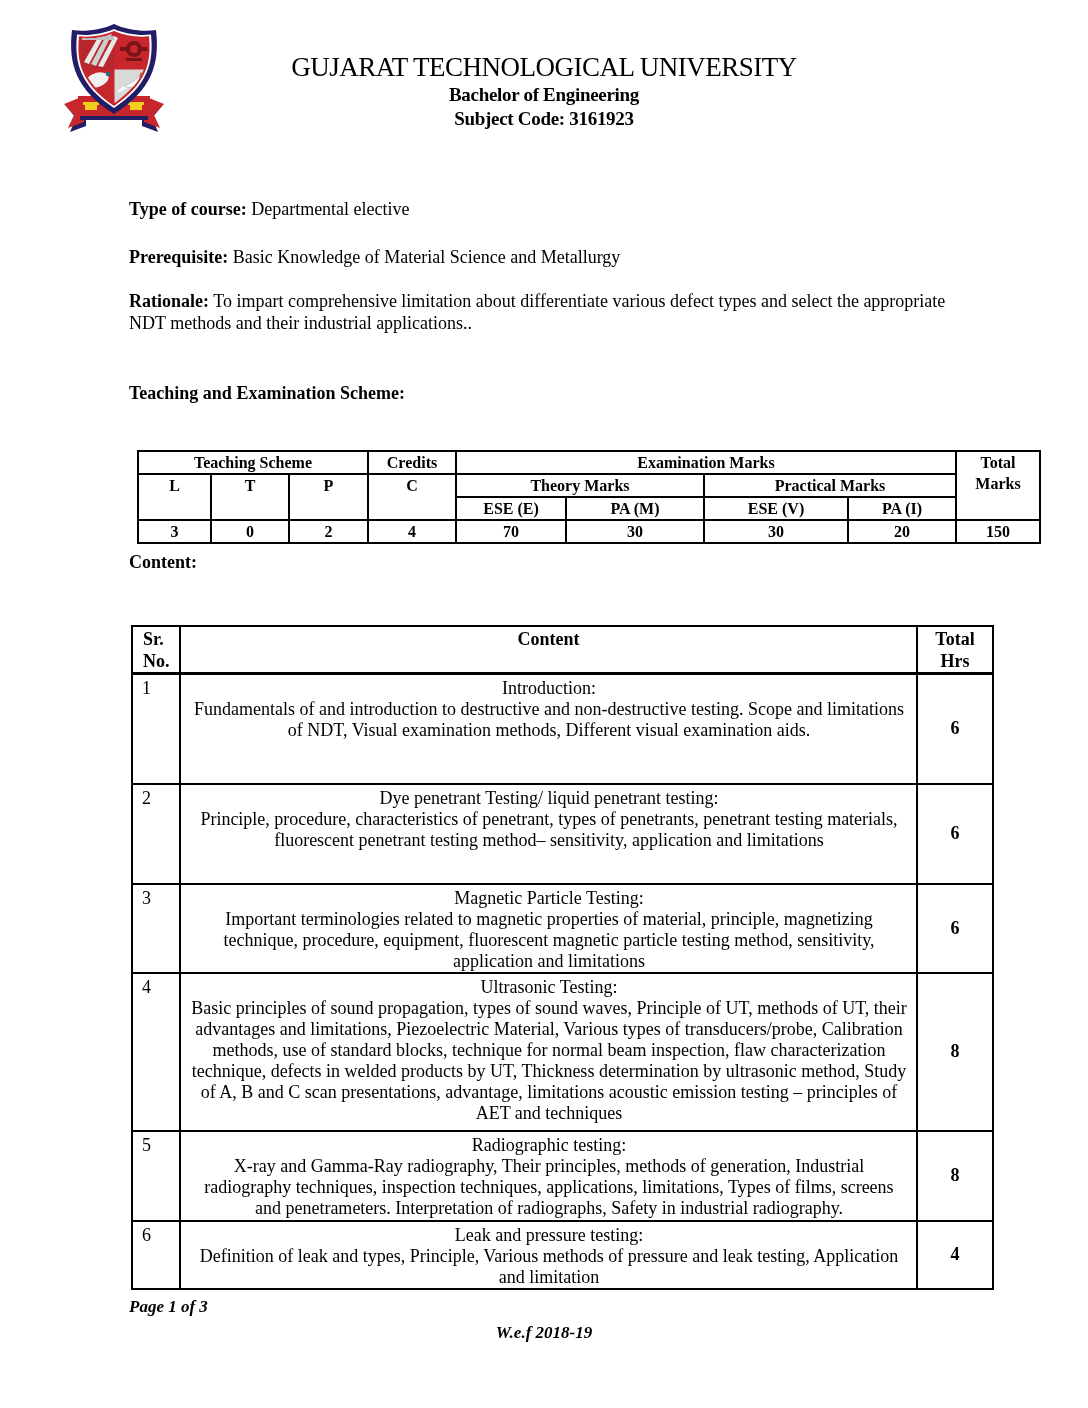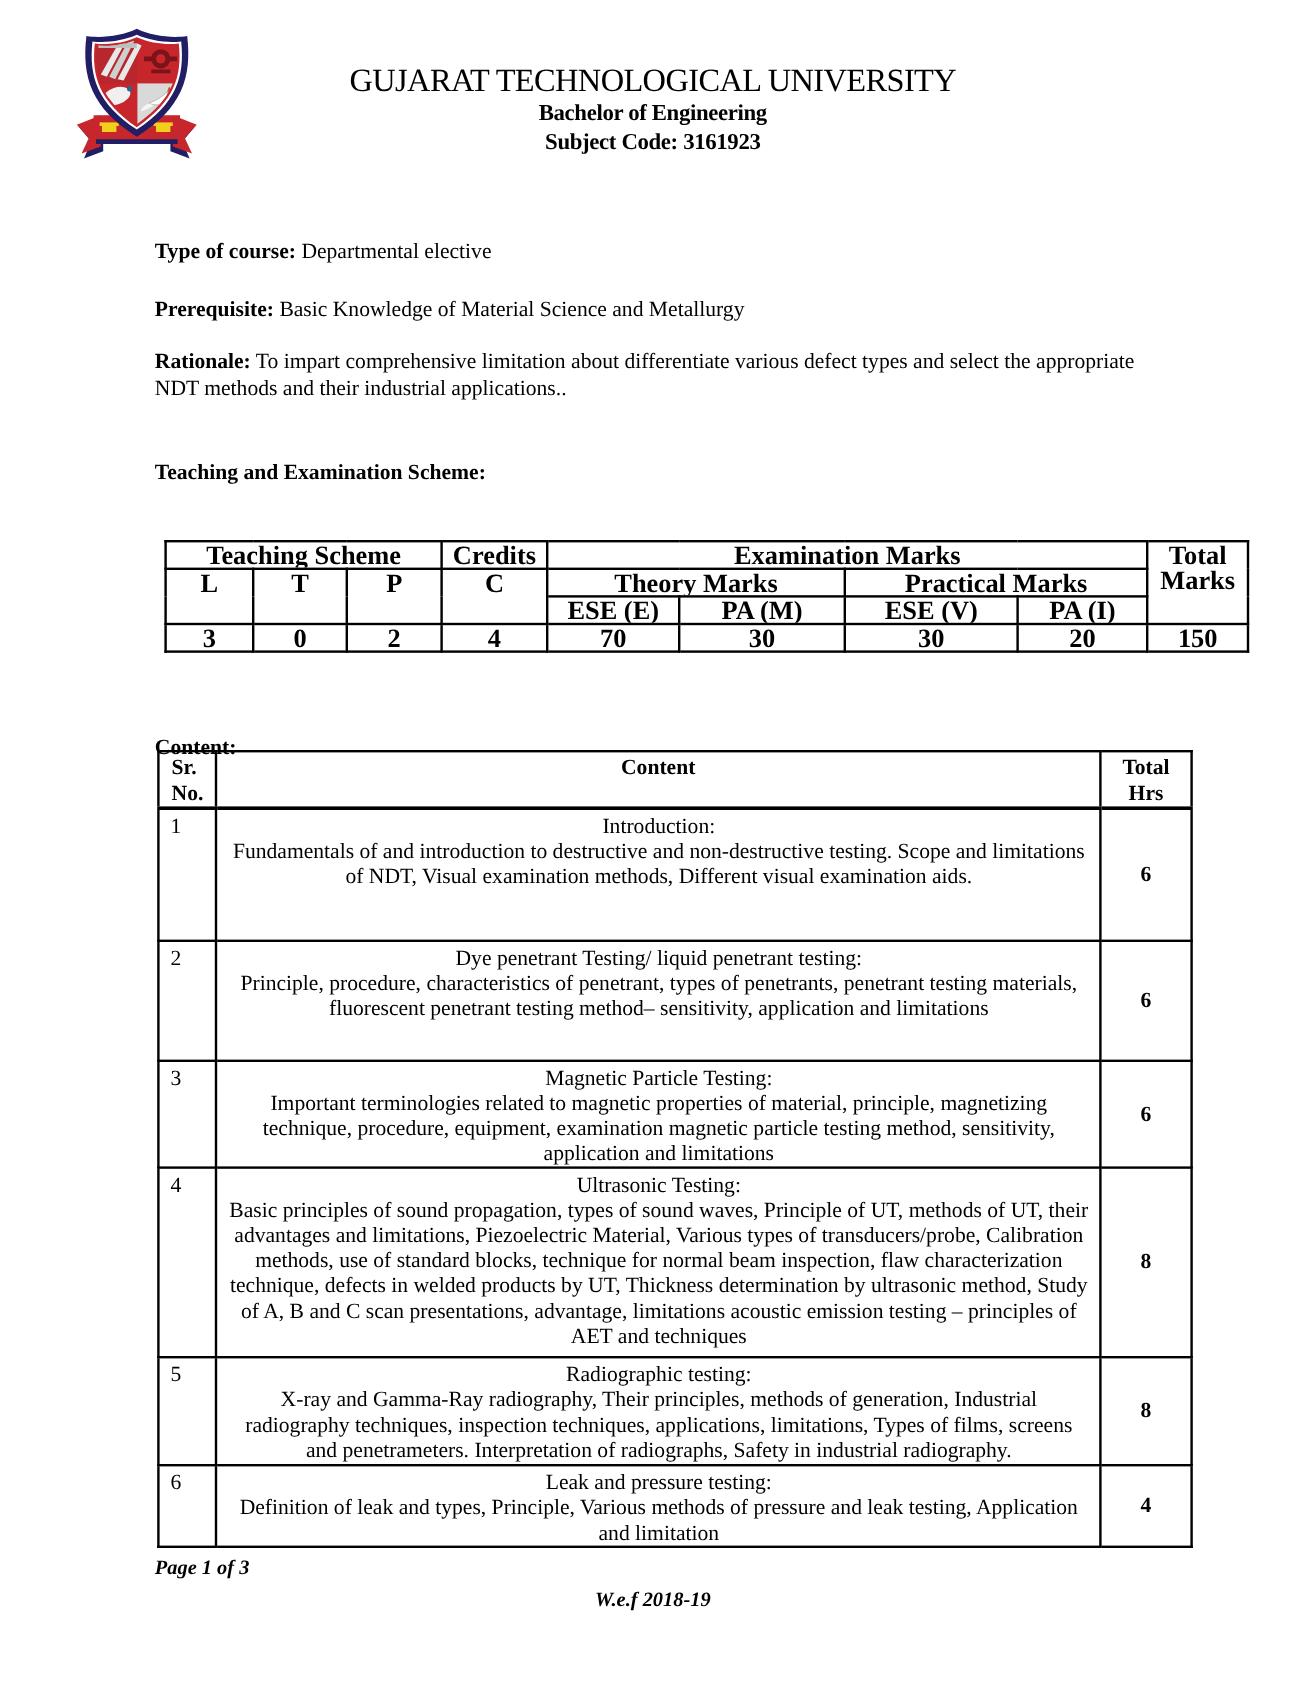--- a/index.html
+++ b/index.html
@@ -17,27 +17,27 @@
   .sub-line  { font-size:19px; font-weight:bold; line-height:23.5px; letter-spacing:-0.3px; }
 
   
   .para { position:absolute; left:129px; width:826px; font-size:18px; line-height:22px; }
   .lbl  { font-weight:bold; }
   #type-line   { top:198px; }
   #prereq-line { top:246px; }
   #rationale-line { top:290px; }
   .section-heading { position:absolute; left:129px; font-size:18px; font-weight:bold; }
   #scheme-heading  { top:383px; }
-  #content-heading { top:612px; }
+  #content-heading { top:552px; }
 
   
   table { border-collapse:collapse; table-layout:fixed; }
   .scheme-table {
     position:absolute; left:137px; top:450px; width:902px;
-    font-size:22px; font-weight:bold; text-align:center;
+    font-size:16px; font-weight:bold; text-align:center;
   }
   .scheme-table td {
     border:2px solid #000; padding:0 2px; line-height:21px; height:23px;
     overflow:hidden;
   }
   .scheme-table td.vtop { vertical-align:top; }
 
   
   .content-table {
     position:absolute; left:131px; top:625px; width:861px;
@@ -235,21 +235,21 @@
         <td class="cc">
           <div>Dye penetrant Testing/ liquid penetrant testing:</div>
           <div>Principle, procedure, characteristics of penetrant, types of penetrants, penetrant testing materials, fluorescent penetrant testing method– sensitivity, application and limitations</div>
         </td>
         <td class="hrs">6</td>
       </tr>
       <tr class="r3">
         <td class="sr">3</td>
         <td class="cc">
           <div>Magnetic Particle Testing:</div>
-          <div>Important terminologies related to magnetic properties of material, principle, magnetizing technique, procedure, equipment, examination magnetic particle testing method, sensitivity, application and limitations</div>
+          <div>Important terminologies related to magnetic properties of material, principle, magnetizing technique, procedure, equipment, fluorescent magnetic particle testing method, sensitivity, application and limitations</div>
         </td>
         <td class="hrs">6</td>
       </tr>
       <tr class="r4">
         <td class="sr">4</td>
         <td class="cc">
           <div>Ultrasonic Testing:</div>
           <div>Basic principles of sound propagation, types of sound waves, Principle of UT, methods of UT, their advantages and limitations, Piezoelectric Material, Various types of transducers/probe, Calibration methods, use of standard blocks, technique for normal beam inspection, flaw characterization technique, defects in welded products by UT, Thickness determination by ultrasonic method, Study of A, B and C scan presentations, advantage, limitations acoustic emission testing – principles of AET and techniques</div>
         </td>
         <td class="hrs">8</td>

